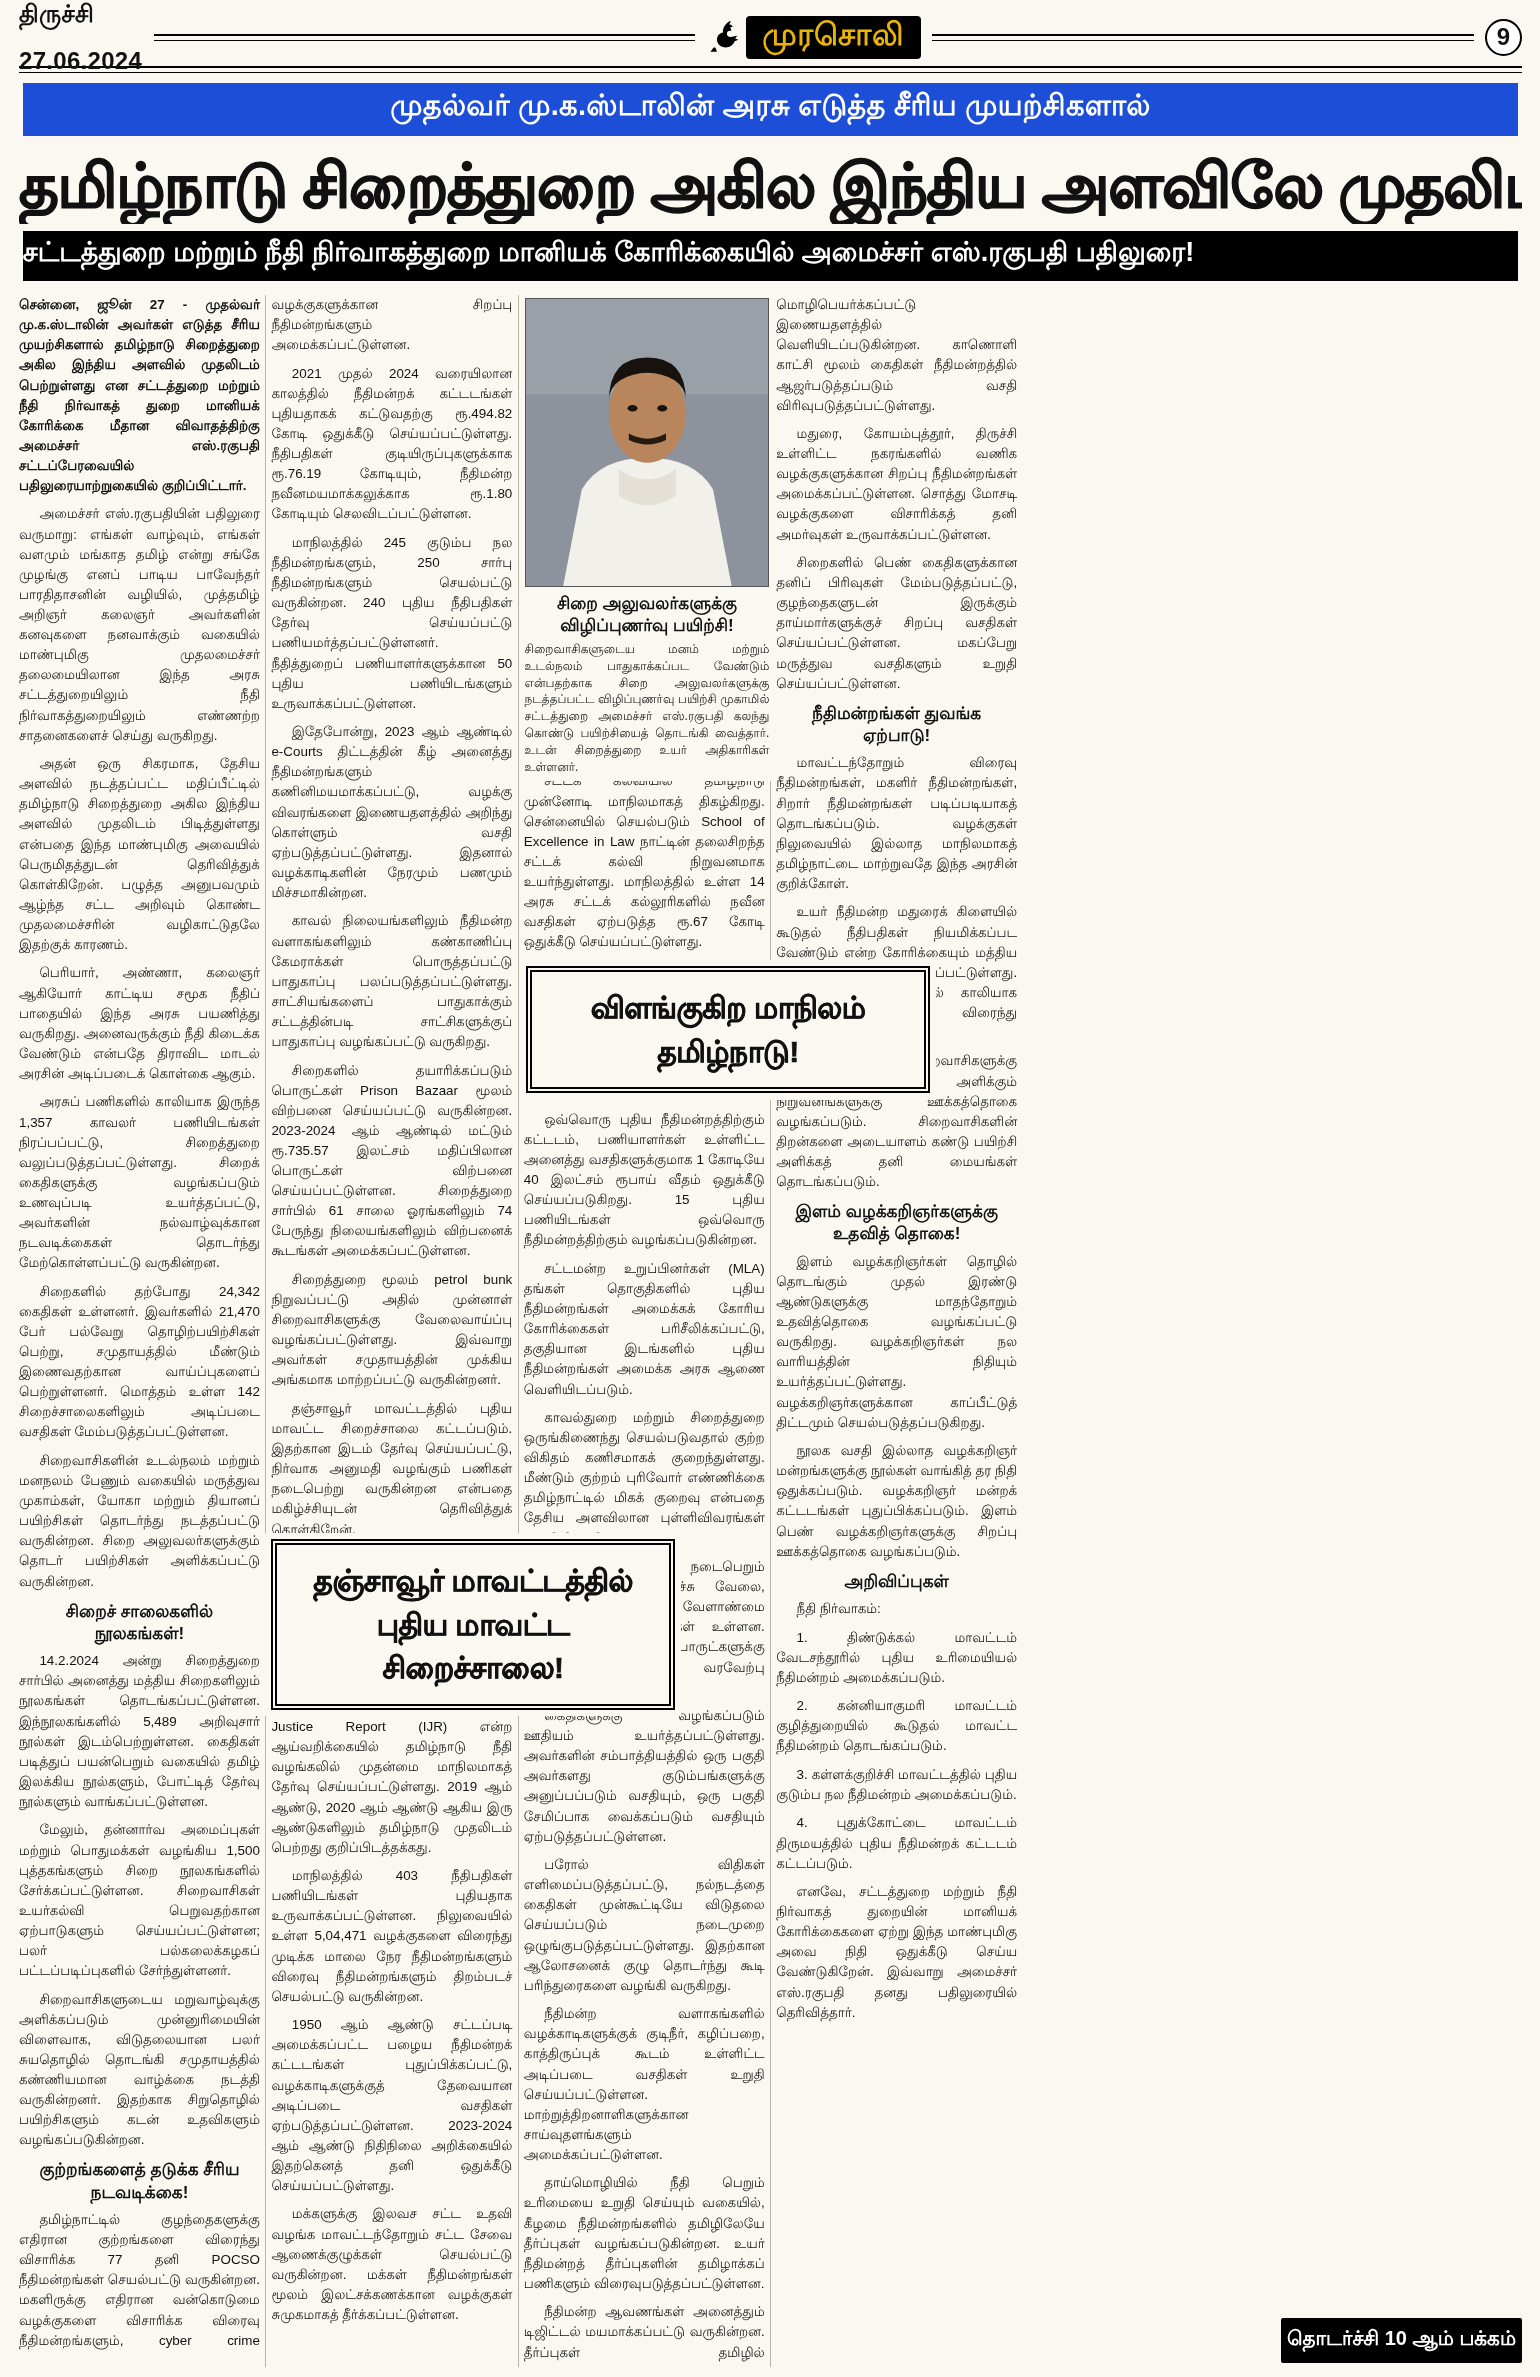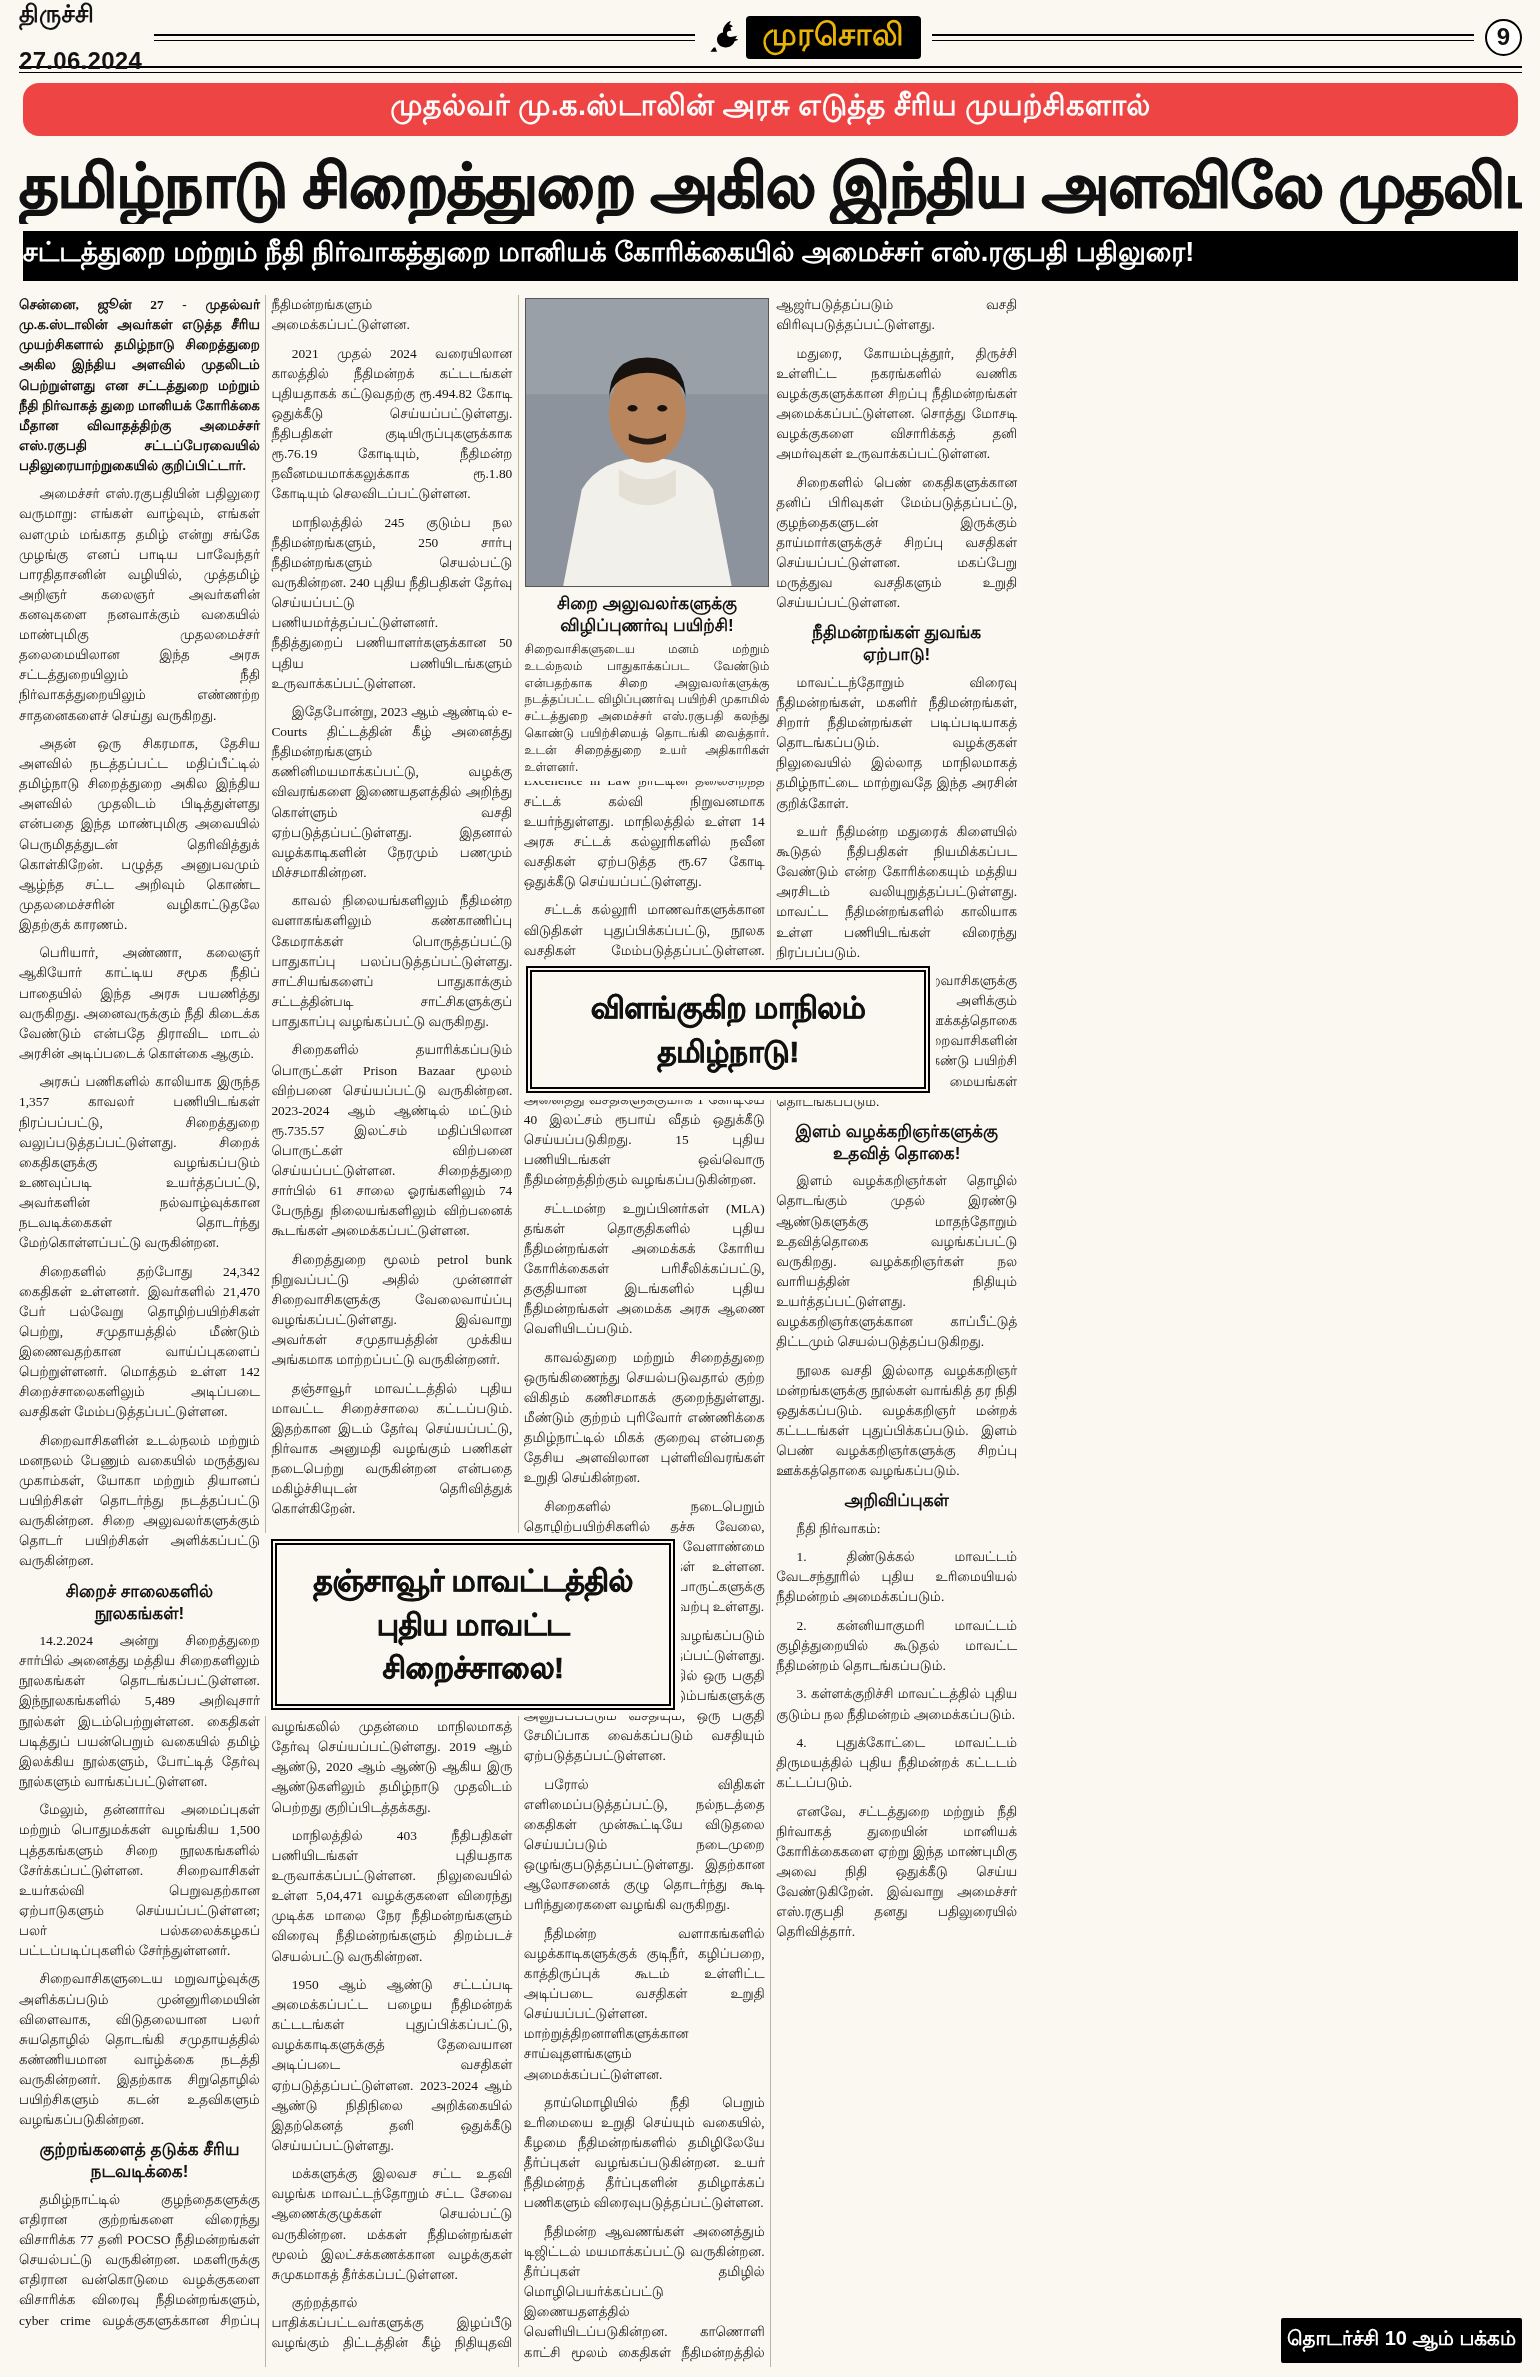--- a/index.html
+++ b/index.html
@@ -27,23 +27,23 @@
   }
   .page-circle {
     width:37px; height:37px; border:2.6px solid #000; border-radius:50%;
     display:flex; align-items:center; justify-content:center;
     font-size:24px; font-weight:bold; background:#fff;
   }
   .rule-full { height:7px; border-top:2.6px solid #000; border-bottom:1.3px solid #000; margin:3.8px 0 0; }
 
   
   .kicker {
-    margin:10.2px 3.8px 0; background:#ef4444; color:#fff;
+    margin:10.2px 3.8px 0; background:#1d4ed8; color:#fff;
     font-size:29px; font-weight:bold; text-align:center;
-    padding:6.4px 0 10.2px; letter-spacing:0.3px;border-radius:16px;
+    padding:6.4px 0 10.2px; letter-spacing:0.3px;
   }
   .headline {
     margin:11.5px 0 5.1px; text-align:center; white-space:nowrap; overflow:hidden;
     font-size:61px; font-weight:800; letter-spacing:-1.3px;
     -webkit-text-stroke:1.3px #111; color:#111; line-height:1.25;
   }
   .subhead {
     margin:6.4px 3.8px 14px; background:#000; color:#fff;
     font-size:27px; font-weight:bold; text-align:left;
     padding:6.4px 0 10.2px;
@@ -51,21 +51,21 @@
 
   
   .article { position:relative; height:2072px; }
   .article-flow {
     height:100%;
     column-count:6; column-gap:11.5px;
     column-rule:0.6px solid #b9b4a6; column-fill:auto;
     font-size:13.4px; line-height:1.5; text-align:justify;
     overflow:hidden;
   }
-  .article-flow p { margin:0 0 8.3px; text-indent:20.4px;font-family:Liberation Serif, serif; }
+  .article-flow p { margin:0 0 8.3px; text-indent:20.4px; }
   .article-flow p.lead { text-indent:0; font-weight:bold; }
   .article-flow h3 {
     font-size:17px; font-weight:800; text-align:center;
     margin:9px 0 6.4px; break-after:avoid; line-height:1.3;
   }
 
   
   .overlay { position:absolute; background:#faf8f1; }
 
   .figure { left:503px; top:0; width:250px; padding:2.6px 2.6px 5.1px; }

